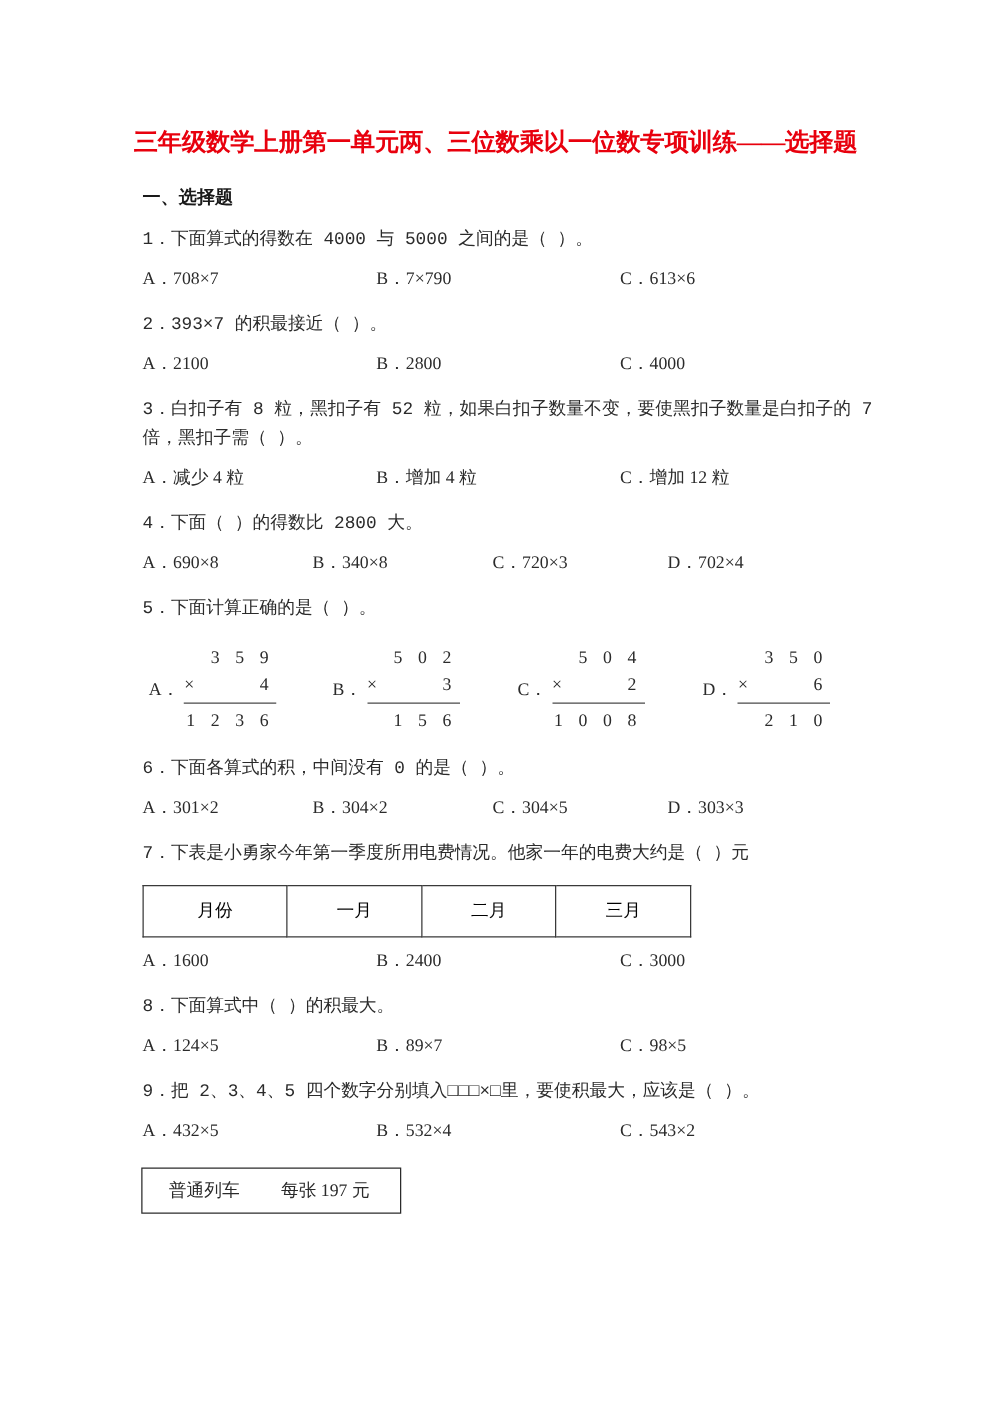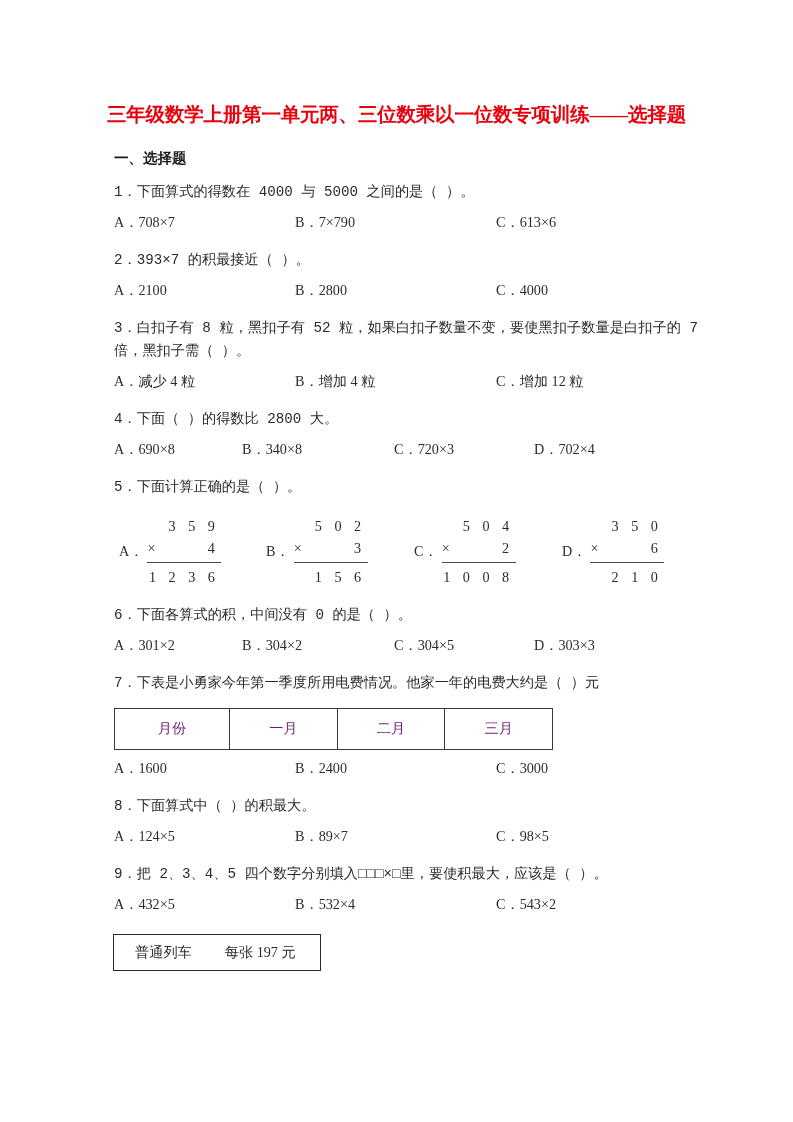--- a/index.html
+++ b/index.html
@@ -60,24 +60,24 @@
     height: 25px;
     margin-top: 9px;
     font-size: 14.2px;
   }
   .opt {
     position: absolute;
     top: 0;
     white-space: nowrap;
   }
   .opts.three .opt:nth-child(1) { left: 0px; }
-  .opts.three .opt:nth-child(2) { left: 181px; }
+  .opts.three .opt:nth-child(2) { left: 187px; }
   .opts.three .opt:nth-child(3) { left: 382px; }
   .opts.four .opt:nth-child(1) { left: 0px; }
-  .opts.four .opt:nth-child(2) { left: 128px; }
+  .opts.four .opt:nth-child(2) { left: 136px; }
   .opts.four .opt:nth-child(3) { left: 280px; }
   .opts.four .opt:nth-child(4) { left: 420px; }
 
   
   .vert-row {
     position: relative;
     height: 78px;
     margin-top: 16px;
     padding-left: 0px;
   }
@@ -125,21 +125,21 @@
     margin-left: 0px;
     width: 439px;
     table-layout: fixed;
   }
   .fee-table td {
     border: 1px solid #3a3a3a;
     height: 38px;
     text-align: center;
     vertical-align: middle;
     font-size: 14.2px;
-    color: #701a75;
+    color: #000000;
   }
   .fee-table td.hdr-col { width: 112px; }
 
   
   .ticket-box {
     margin-top: 14px;
     margin-left: -1px;
     width: 208px;
     height: 37px;
     border: 1px solid #2b2b2b;

